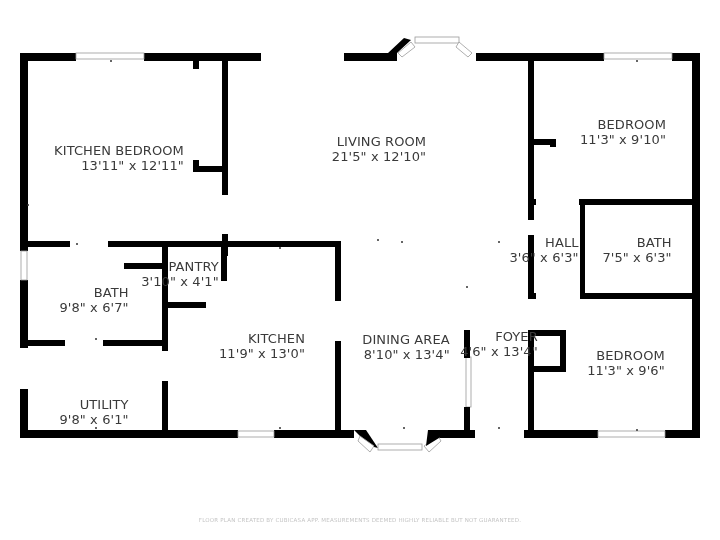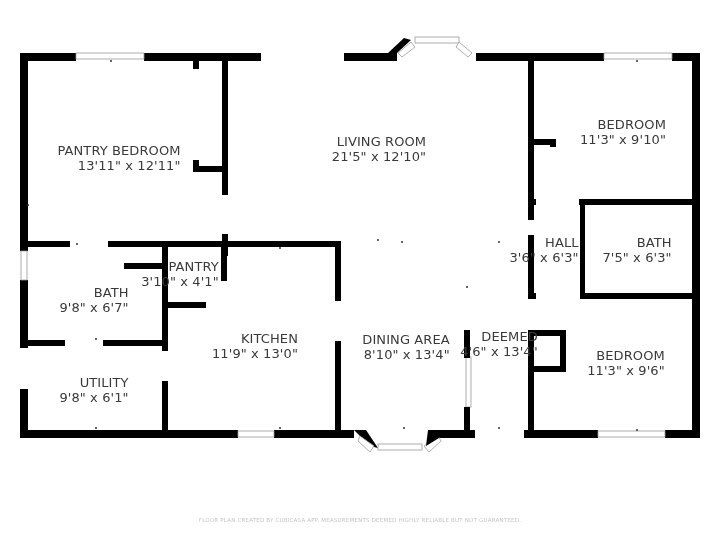--- a/index.html
+++ b/index.html
@@ -128,21 +128,21 @@
     <circle class="tick" cx="637" cy="61" r="1"></circle>
     <circle class="tick" cx="637" cy="430" r="1"></circle>
     <circle class="tick" cx="96" cy="339" r="1"></circle>
     <circle class="tick" cx="96" cy="428" r="1"></circle>
     <circle class="tick" cx="280" cy="248" r="1"></circle>
     <circle class="tick" cx="280" cy="428" r="1"></circle>
   </g>
 </svg>
 
 <div class="room-label" style="left:119px; top:143px;">
-  <span class="name">PANTRY BEDROOM</span>
+  <span class="name">KITCHEN BEDROOM</span>
   <span class="dim">13'11" x 12'11"</span>
 </div>
 <div class="room-label" style="left:379px; top:134px;">
   <span class="name">LIVING ROOM</span>
   <span class="dim">21'5" x 12'10"</span>
 </div>
 <div class="room-label" style="left:623px; top:117px;">
   <span class="name">BEDROOM</span>
   <span class="dim">11'3" x 9'10"</span>
 </div>
@@ -155,34 +155,34 @@
   <span class="dim">7'5" x 6'3"</span>
 </div>
 <div class="room-label" style="left:94px; top:285px;">
   <span class="name">BATH</span>
   <span class="dim">9'8" x 6'7"</span>
 </div>
 <div class="room-label" style="left:180px; top:259px;">
   <span class="name">PANTRY</span>
   <span class="dim">3'10" x 4'1"</span>
 </div>
-<div class="room-label" style="left:255px; top:331px;">
+<div class="room-label" style="left:262px; top:331px;">
   <span class="name">KITCHEN</span>
   <span class="dim">11'9" x 13'0"</span>
 </div>
 <div class="room-label" style="left:406px; top:332px;">
   <span class="name">DINING AREA</span>
   <span class="dim">8'10" x 13'4"</span>
 </div>
 <div class="room-label" style="left:499px; top:329px;">
-  <span class="name">DEEMED</span>
+  <span class="name">FOYER</span>
   <span class="dim">4'6" x 13'4"</span>
 </div>
 <div class="room-label" style="left:626px; top:348px;">
   <span class="name">BEDROOM</span>
   <span class="dim">11'3" x 9'6"</span>
 </div>
-<div class="room-label" style="left:94px; top:375px;">
+<div class="room-label" style="left:94px; top:397px;">
   <span class="name">UTILITY</span>
   <span class="dim">9'8" x 6'1"</span>
 </div>
 
 <div class="footer">FLOOR PLAN CREATED BY CUBICASA APP. MEASUREMENTS DEEMED HIGHLY RELIABLE BUT NOT GUARANTEED.</div>
 
 </body></html>

